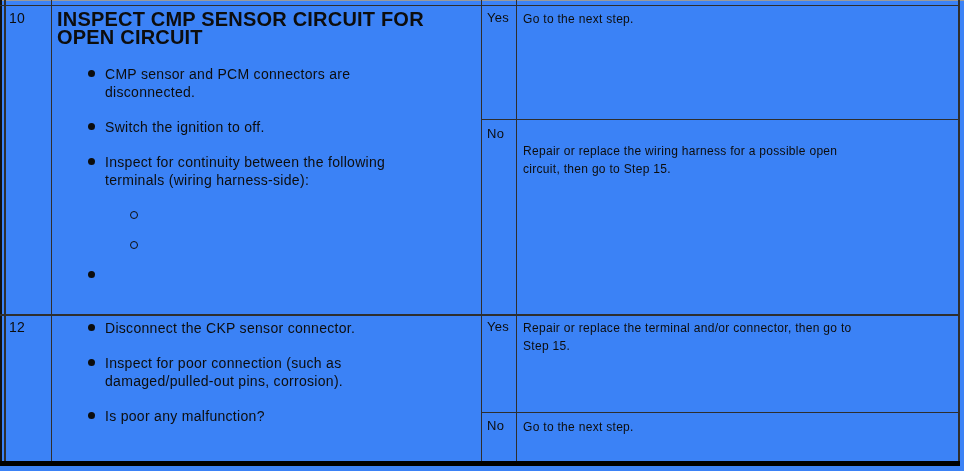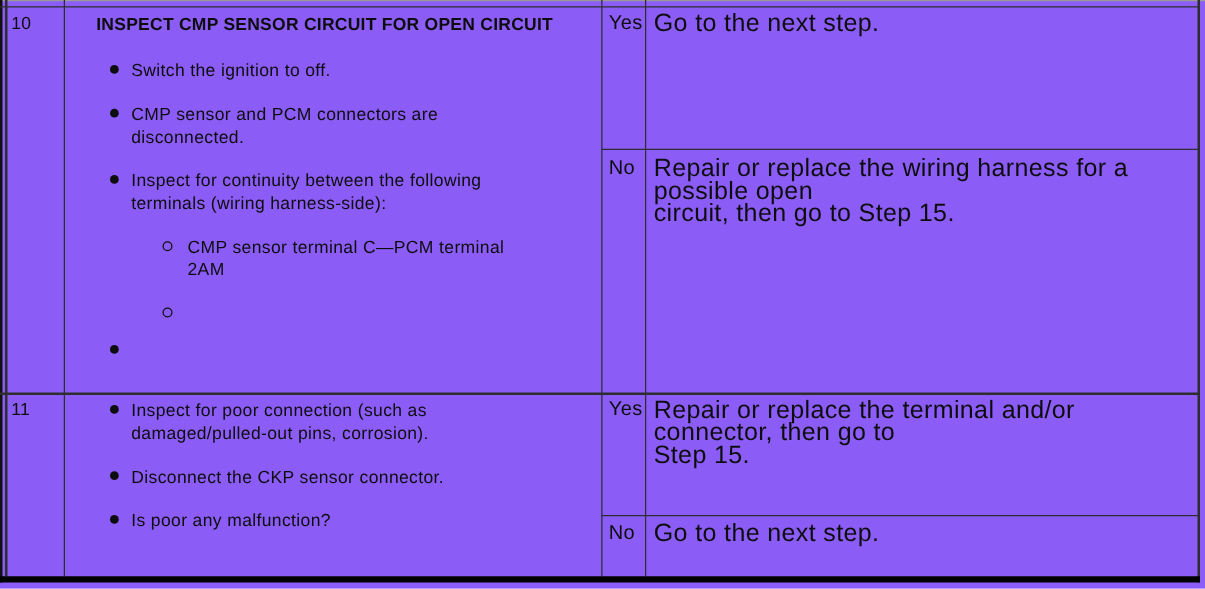--- a/index.html
+++ b/index.html
@@ -1,36 +1,36 @@
 <!DOCTYPE html>
 <html><head>
 <meta charset="utf-8">
 <style>
   html,body { margin:0; padding:0; background:#fff; }
   .sheet {
-    position:relative; width:964px; height:471px; background:#8b5cf6;
+    position:relative; width:964px; height:471px; background:#3b82f6;
     font-family:"Liberation Sans", sans-serif; color:#0d0d0d; overflow:hidden;
   }
   .line { position:absolute; background:#2e2e2e; }
   .step-num { position:absolute; font-size:14px; letter-spacing:.3px; }
   .desc { position:absolute; width:418px; }
-  .title { font-weight:bold; font-size:14px; letter-spacing:.2px; line-height:18px; margin-bottom:19px;margin-left:20px; }
+  .title { font-weight:bold; font-size:20px; letter-spacing:.2px; line-height:18px; margin-bottom:19px; }
   .bullet { display:flex; margin-bottom:17px; }
   .bullet .dot {
     flex:0 0 auto; width:7px; height:7px; border-radius:50%;
     background:#0d0d0d; margin:5px 10px 0 31px;
   }
   .bullet.sub .dot {
     width:8px; height:8px; background:transparent;
     border:1.9px solid #0d0d0d; box-sizing:border-box;
     margin:5px 12px 0 73px; border-radius:50%;
   }
   .btext { font-size:14px; line-height:18px; letter-spacing:.3px; white-space:pre-line; }
-  .yn { position:absolute; font-size:16px; letter-spacing:.3px; }
-  .action { position:absolute; width:430px; font-size:20px; line-height:18px; letter-spacing:.3px; white-space:pre-line; }
+  .yn { position:absolute; font-size:13px; letter-spacing:.3px; }
+  .action { position:absolute; width:430px; font-size:12px; line-height:18px; letter-spacing:.3px; white-space:pre-line; }
 </style>
 </head>
 <body>
 
 <div class="sheet">
 
   <div class="line" style="left:0;top:0;width:964px;height:1px;background:#9a9a9a;"></div>
   <div class="line" style="left:0;top:0;width:1.5px;height:466px;background:#111;"></div>
   <div class="line" style="left:4px;top:0;width:1.8px;height:461px;"></div>
   <div class="line" style="left:51px;top:0;width:1.3px;height:461px;"></div>
@@ -43,64 +43,62 @@
   <div class="line" style="left:481px;top:411.5px;width:479px;height:1.4px;"></div>
   <div class="line" style="left:0;top:461px;width:960px;height:5px;background:#000;"></div>
 
   <div class="step-num" style="left:9px;top:10px;">10</div>
 
   <div class="desc" style="left:57px;top:10px;">
     <div class="title">INSPECT CMP SENSOR CIRCUIT FOR OPEN CIRCUIT</div>
 
     <div class="bullet">
       <span class="dot"></span>
-      <span class="btext">Switch the ignition to off.</span>
+      <span class="btext">CMP sensor and PCM connectors are
+disconnected.</span>
     </div>
     <div class="bullet">
       <span class="dot"></span>
-      <span class="btext">CMP sensor and PCM connectors are
-disconnected.</span>
+      <span class="btext">Switch the ignition to off.</span>
     </div>
     <div class="bullet">
       <span class="dot"></span>
       <span class="btext">Inspect for continuity between the following
 terminals (wiring harness-side):</span>
     </div>
     <div class="bullet sub">
       <span class="dot"></span>
-      <span class="btext">CMP sensor terminal C—PCM terminal
-2AM</span>
     </div>
     <div class="bullet sub">
       <span class="dot"></span>
     </div>
     <div class="bullet">
       <span class="dot"></span>
     </div>
   </div>
 
   <div class="yn" style="left:487px;top:10px;">Yes</div>
   <div class="action" style="left:523px;top:10px;">Go to the next step.</div>
 
   <div class="yn" style="left:487px;top:126px;">No</div>
-  <div class="action" style="left:523px;top:126px;">Repair or replace the wiring harness for a possible open
+  <div class="action" style="left:523px;top:142px;">Repair or replace the wiring harness for a possible open
 circuit, then go to Step 15.</div>
 
-  <div class="step-num" style="left:9px;top:319px;">11</div>
+  <div class="step-num" style="left:9px;top:319px;">12</div>
 
   <div class="desc" style="left:57px;top:319px;">
 
     <div class="bullet">
       <span class="dot"></span>
-      <span class="btext">Inspect for poor connection (such as
-damaged/pulled-out pins, corrosion).</span>
+      <span class="btext">Disconnect the CKP sensor connector.</span>
     </div>
     <div class="bullet">
       <span class="dot"></span>
-      <span class="btext">Disconnect the CKP sensor connector.</span>
+      <span class="btext">Inspect for poor connection (such as
+damaged/pulled-out pins, corrosion).</span>
     </div>
     <div class="bullet">
       <span class="dot"></span>
       <span class="btext">Is poor any malfunction?</span>
     </div>
   </div>
 
   <div class="yn" style="left:487px;top:319px;">Yes</div>
   <div class="action" style="left:523px;top:319px;">Repair or replace the terminal and/or connector, then go to
 Step 15.</div>

